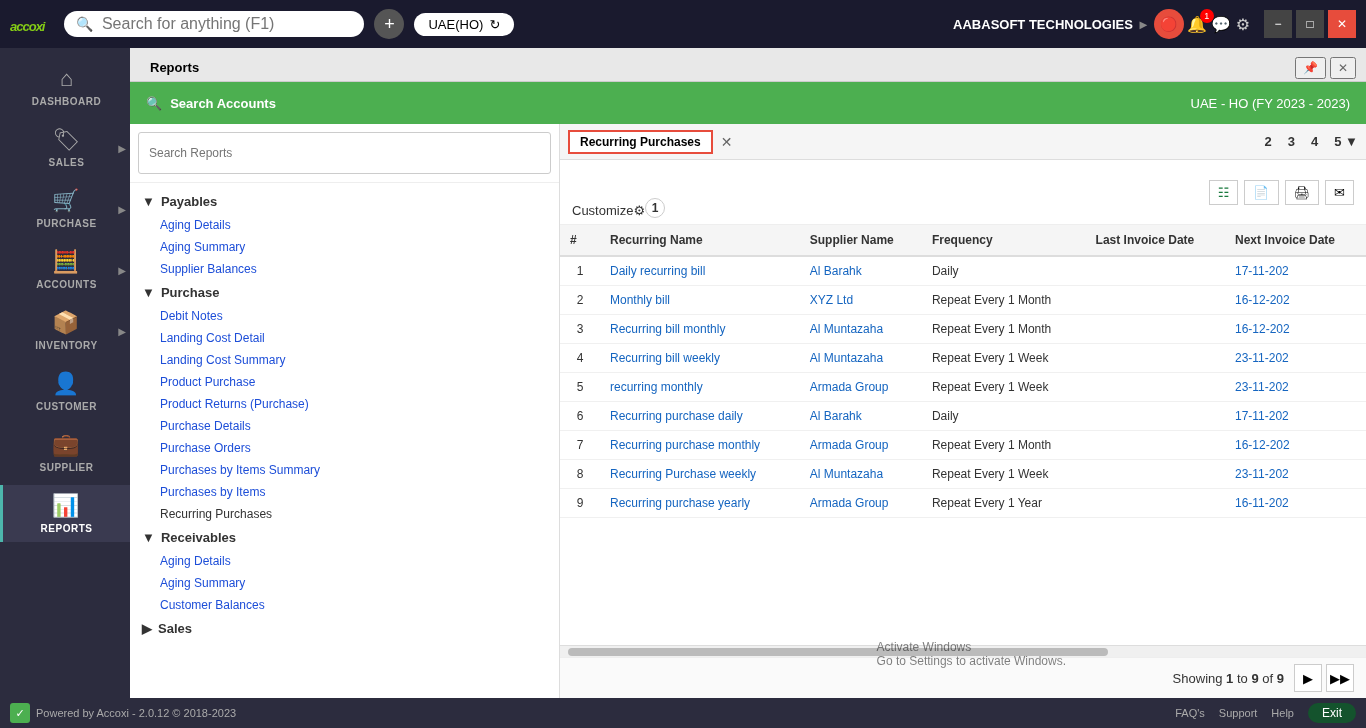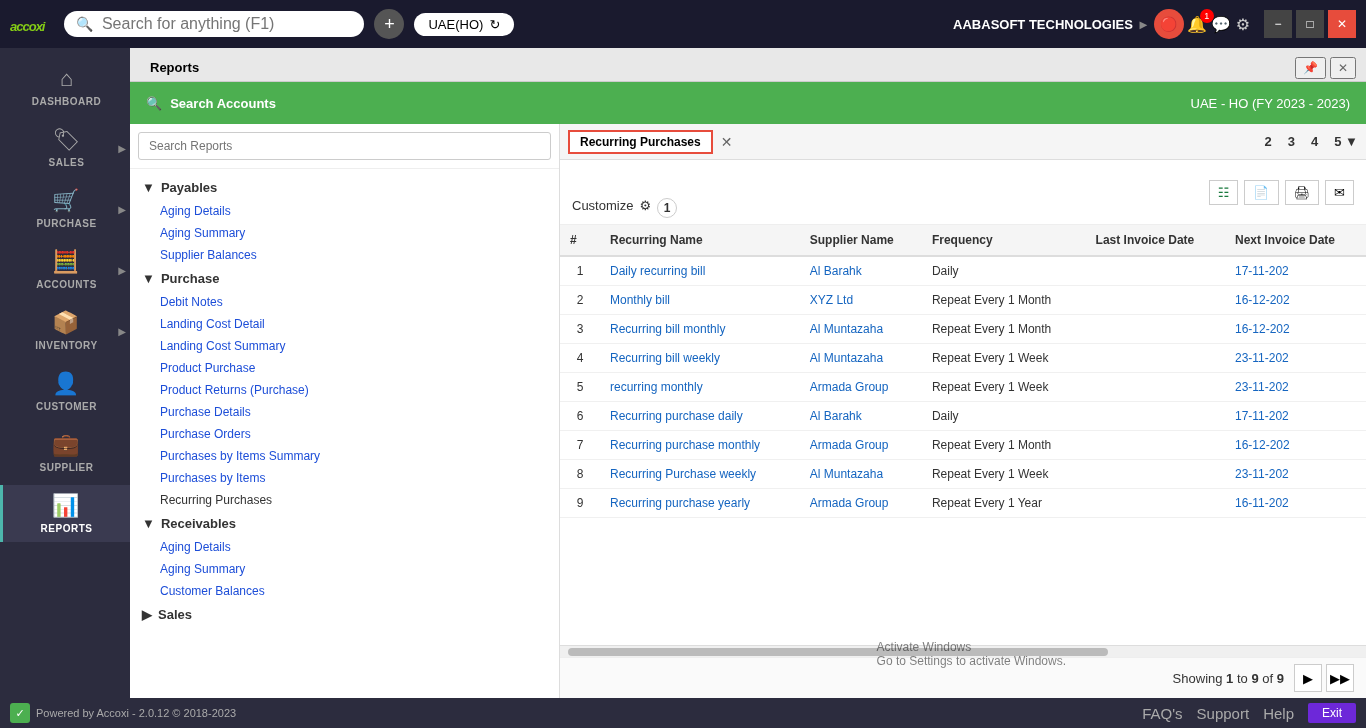--- a/index.html
+++ b/index.html
@@ -184,21 +184,21 @@
       flex-direction: column;
       flex-shrink: 0;
       overflow: hidden;
     }
     .tree-search {
       padding: 8px;
       border-bottom: 1px solid #eee;
     }
     .tree-search input {
       width: 100%;
-      padding: 6px 10px;
+      padding: 13px 10px;
       border: 1px solid #ccc;
       border-radius: 3px;
       font-size: 12px;
     }
     .tree-content {
       flex: 1;
       overflow-y: auto;
       padding: 6px 0;
     }
     .tree-section-header {
@@ -264,21 +264,21 @@
     
     .toolbar-row {
       display: flex;
       align-items: center;
       padding: 6px 12px;
       border-bottom: 1px solid #eee;
       flex-shrink: 0;
       justify-content: space-between;
     }
     .customize-btn {
-      display: flex; align-items: flex-start; gap: 6px;
+      display: flex; align-items: flex-end; 
       background: none; border: none; cursor: pointer;
       font-size: 13px; color: #333; margin-top: 32px;
     }
     .step-badge {
       background: white; border: 1px solid #ccc;
       border-radius: 50%; width: 20px; height: 20px;
       display: flex; align-items: center; justify-content: center;
       font-size: 12px; font-weight: bold;
     }
     .export-btns {
@@ -365,29 +365,29 @@
       display: flex; align-items: center; gap: 6px;
     }
     .footer-logo-icon {
       background: #4caf50;
       width: 20px; height: 20px; border-radius: 3px;
       display: flex; align-items: center; justify-content: center;
       color: white; font-size: 11px;
     }
     .footer-text { color: #aaa; font-size: 11px; }
     .footer-right { display: flex; align-items: center; gap: 14px; }
-    .footer-link { color: #aaa; font-size: 15px; cursor: pointer; }
+    .footer-link { color: #aaa; font-size: 11px; cursor: pointer; }
     .exit-btn {
-      background: #6d28d9;
+      background: #14532d;
       color: white;
       border: none;
       padding: 3px 14px;
       cursor: pointer;
       font-size: 12px;
-      border-radius: 2px;
+      border-radius: 10px;
     }
 
     .activate-windows {
       position: fixed;
       bottom: 60px;
       right: 300px;
       color: rgba(0,0,0,0.5);
       font-size: 12px;
       pointer-events: none;
     }

